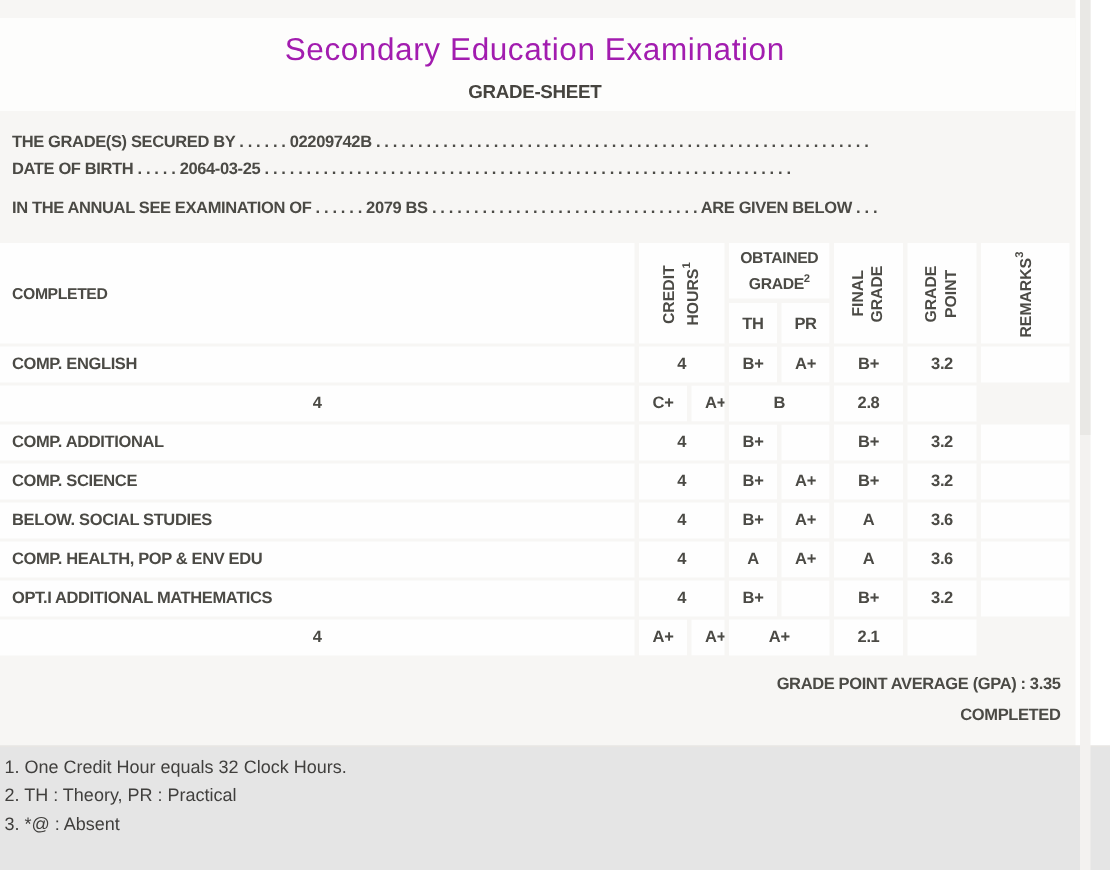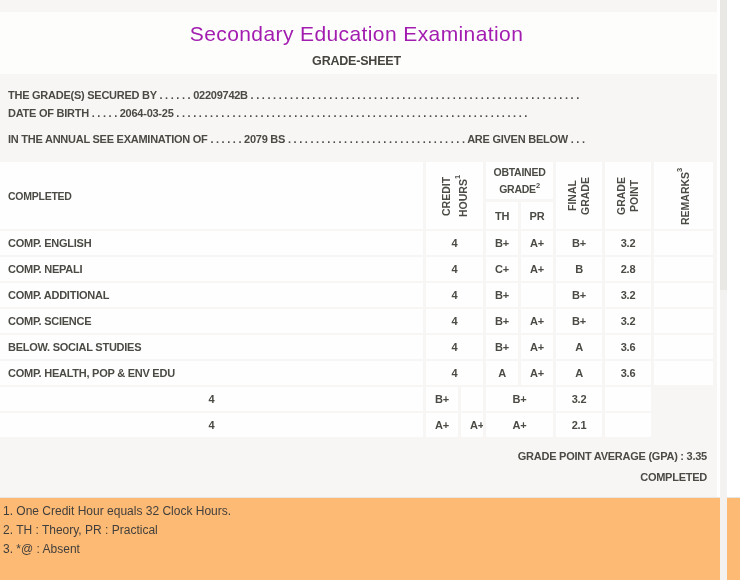--- a/index.html
+++ b/index.html
@@ -36,21 +36,21 @@
   .drow { height:24px; margin-bottom:2px; }
   .drow .cell { height:24px; }
 
   
   .summary-line { position:absolute; left:0; width:713px; text-align:right; padding-right:6px;
                   font-size:11px; line-height:13px; font-weight:700; letter-spacing:-0.25px; color:#4b4a45; }
   .gpa { top:450px; } .status { top:471px; }
 
   
   .footnotes { position:absolute; left:0; top:497px; width:740px; height:83px;
-               background:#fdba74; border-top:1px solid #e8e6e3; padding:4px 0 0 3px;
+               background:#e5e5e5; border-top:1px solid #e8e6e3; padding:4px 0 0 3px;
                font-size:12px; line-height:19px; color:#403f3d; z-index:2; }
   .fn-line { white-space:pre; }
   .fn-line.indent { padding-left:11px;margin-top:44px; }
 
   
   .scroll-track { position:absolute; left:720px; top:0; width:7px; height:580px; background:#f3f2f0; z-index:5; }
   .scroll-thumb { position:absolute; left:0; top:0; width:7px; height:290px; background:#e9e8e5; }
 </style>
 </head>
 <body>
@@ -103,21 +103,20 @@
         <div class="cell" style="height:24px;">B+</div>
         <div class="cell" style="height:24px;">A+</div>
       </div>
     </div>
     <div class="cell">B+</div>
     <div class="cell">3.2</div>
     <div class="cell"></div>
   </div>
 
   <div class="trow drow">
-    <div class="cell left">COMP. NEPALI</div>
     <div class="cell">4</div>
     <div class="cell og-group">
       <div class="og-sub" style="margin-top:0;height:24px;">
         <div class="cell" style="height:24px;">C+</div>
         <div class="cell" style="height:24px;">A+</div>
       </div>
     </div>
     <div class="cell">B</div>
     <div class="cell">2.8</div>
     <div class="cell"></div>
@@ -173,20 +172,21 @@
         <div class="cell" style="height:24px;">A</div>
         <div class="cell" style="height:24px;">A+</div>
       </div>
     </div>
     <div class="cell">A</div>
     <div class="cell">3.6</div>
     <div class="cell"></div>
   </div>
 
   <div class="trow drow">
+    <div class="cell left">OPT.I ADDITIONAL MATHEMATICS</div>
     <div class="cell">4</div>
     <div class="cell og-group">
       <div class="og-sub" style="margin-top:0;height:24px;">
         <div class="cell" style="height:24px;">B+</div>
         <div class="cell" style="height:24px;"></div>
       </div>
     </div>
     <div class="cell">B+</div>
     <div class="cell">3.2</div>
     <div class="cell"></div>

